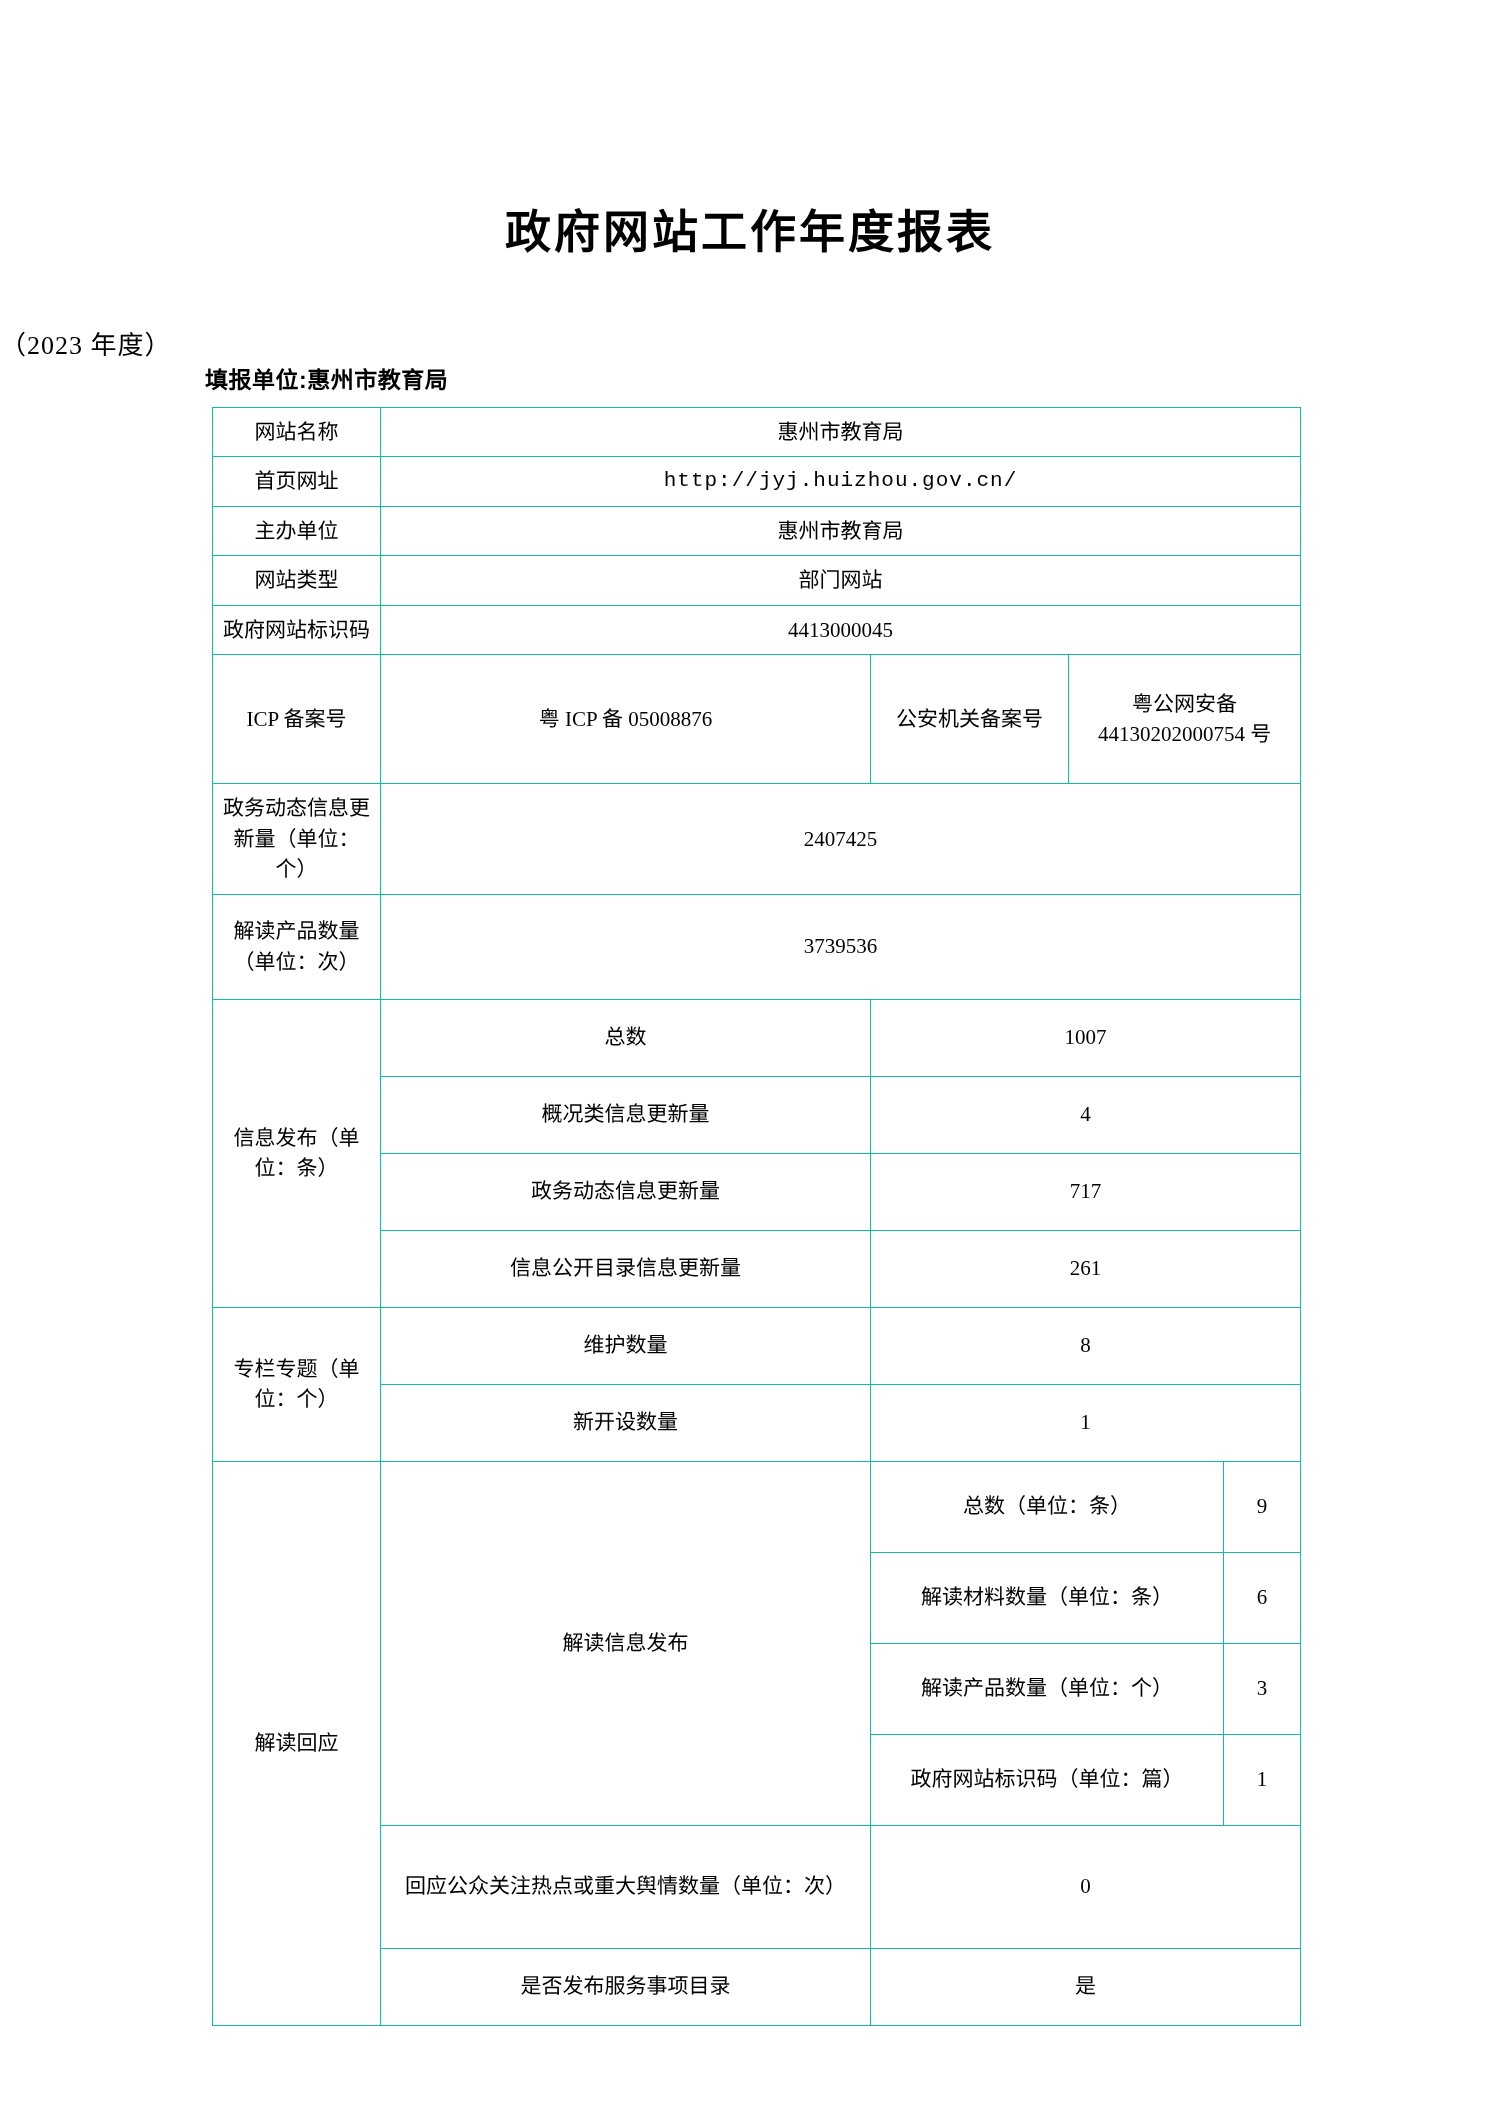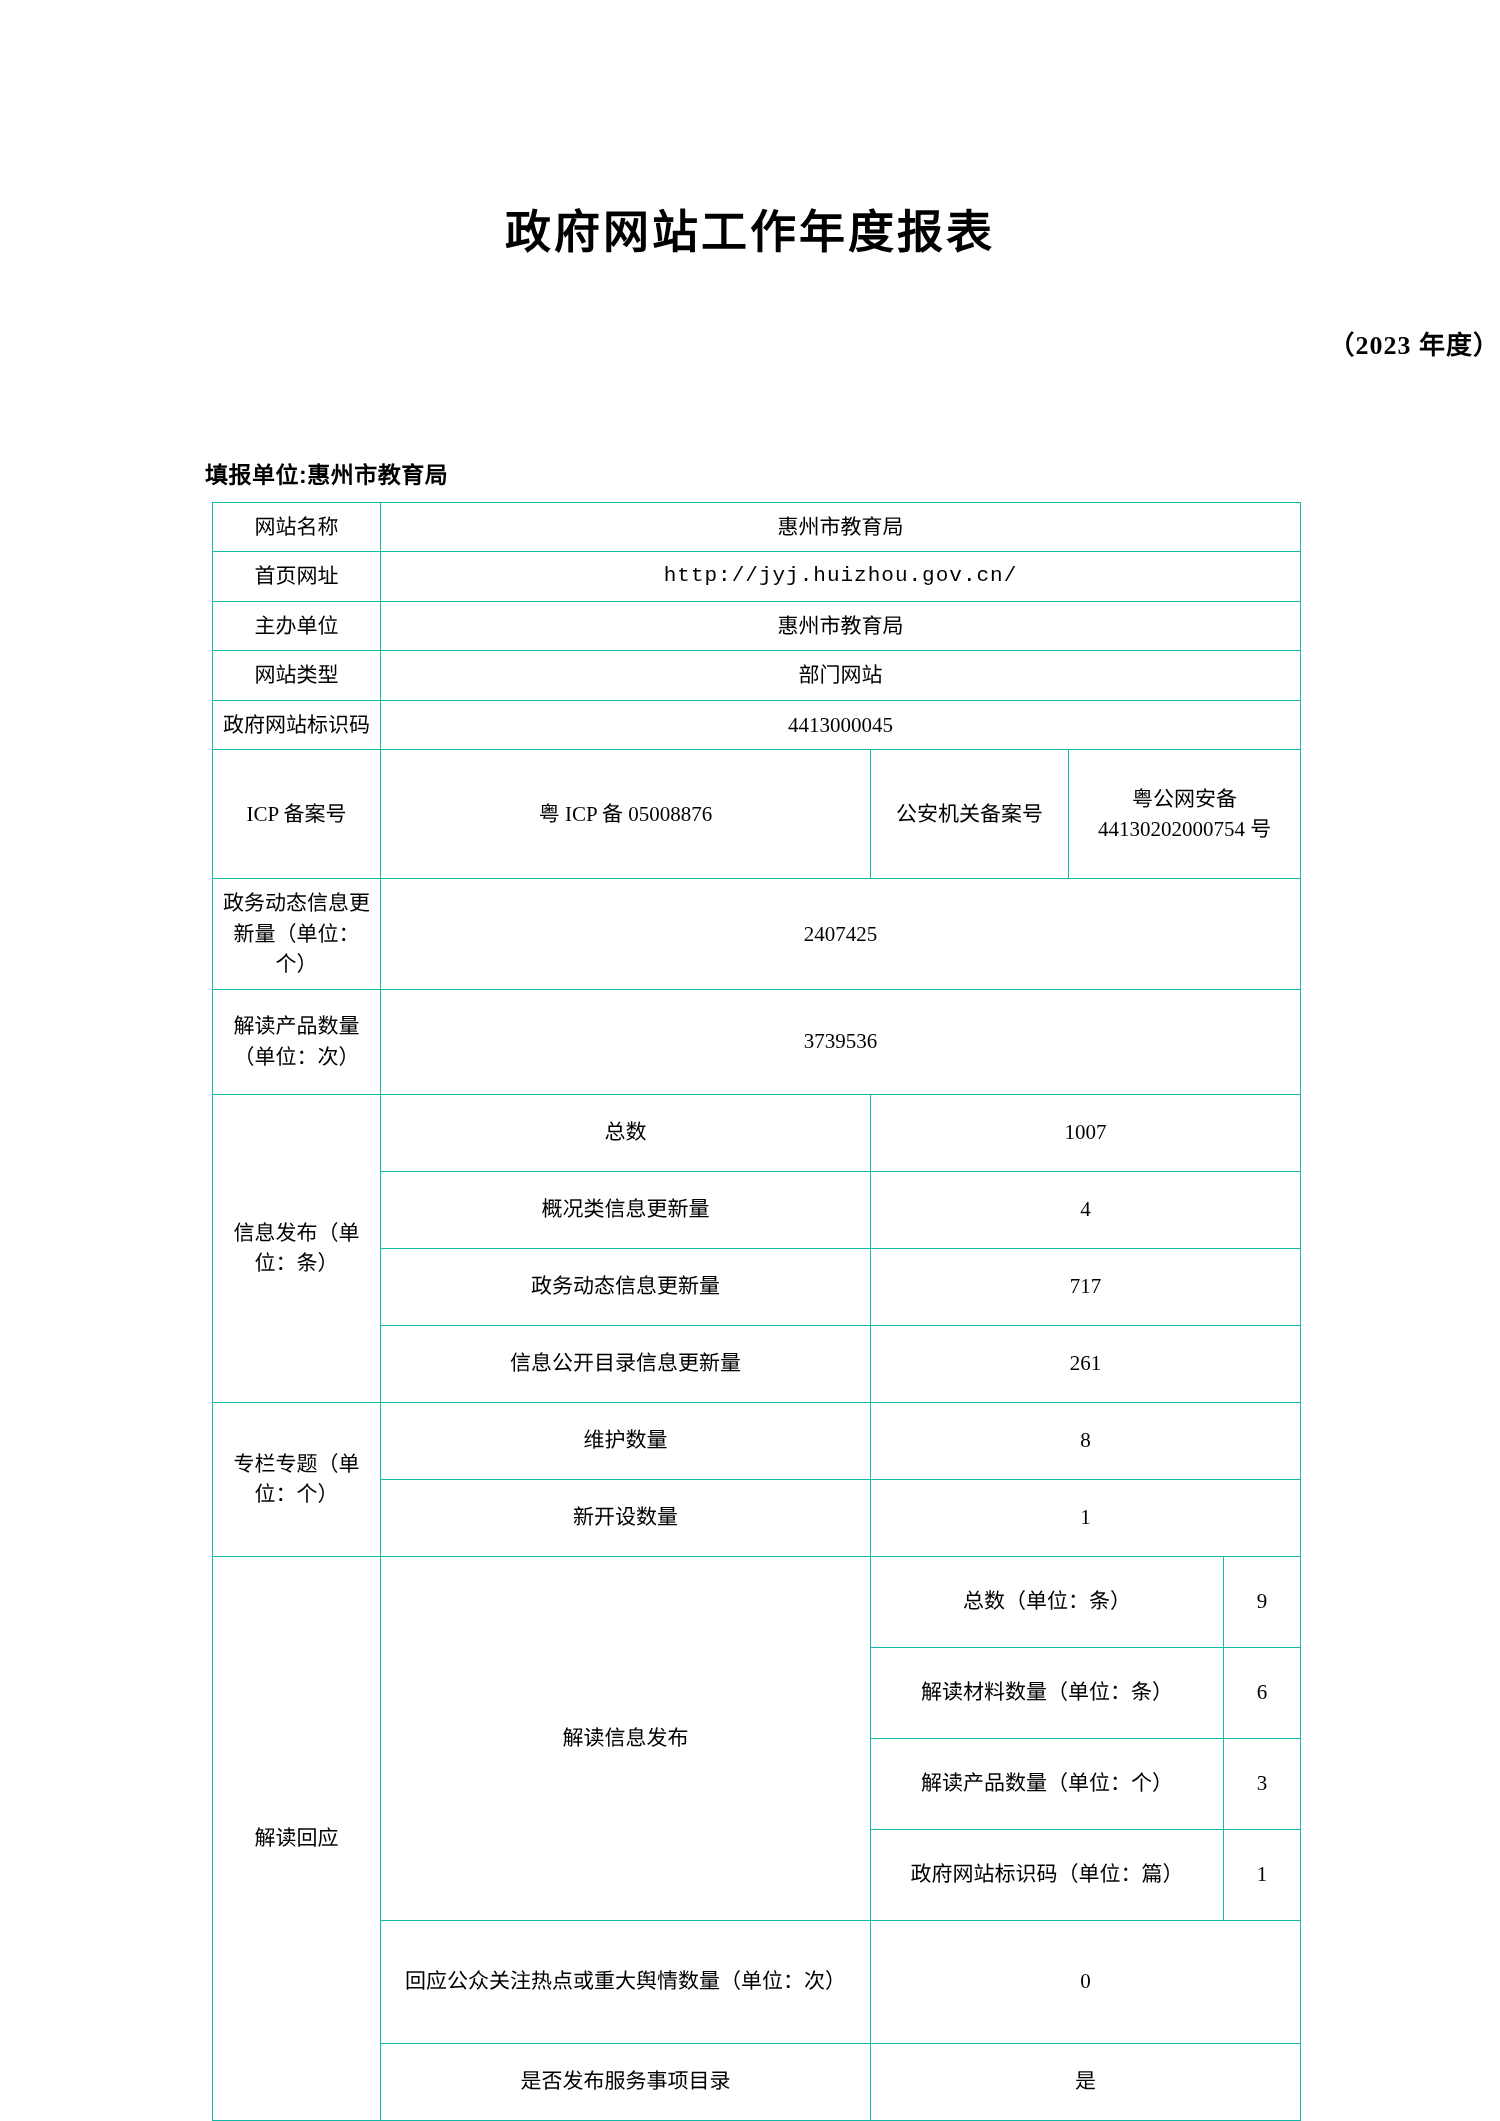--- a/index.html
+++ b/index.html
@@ -23,28 +23,26 @@
   }
   .doc-title {
     text-align: center;
     font-size: 46px;
     font-weight: bold;
     letter-spacing: 3px;
     margin-top: 195px;
     font-family: Liberation Mono, monospace;
   }
   .doc-subtitle {
-    text-align: right;
+    text-align: left;
     font-size: 26px;
     margin-top: 62px;
     letter-spacing: 1px;
-    font-weight: bold;
   }
   .filler-line {
-    margin-top: 95px;
     margin-left: 205px;
     font-size: 23px;
     font-weight: bold;
     font-family: "Liberation Sans", "DejaVu Sans", sans-serif;
     letter-spacing: 0.5px;
   }
   table.report {
     border-collapse: collapse;
     margin-left: 212px;
     margin-top: 12px;

